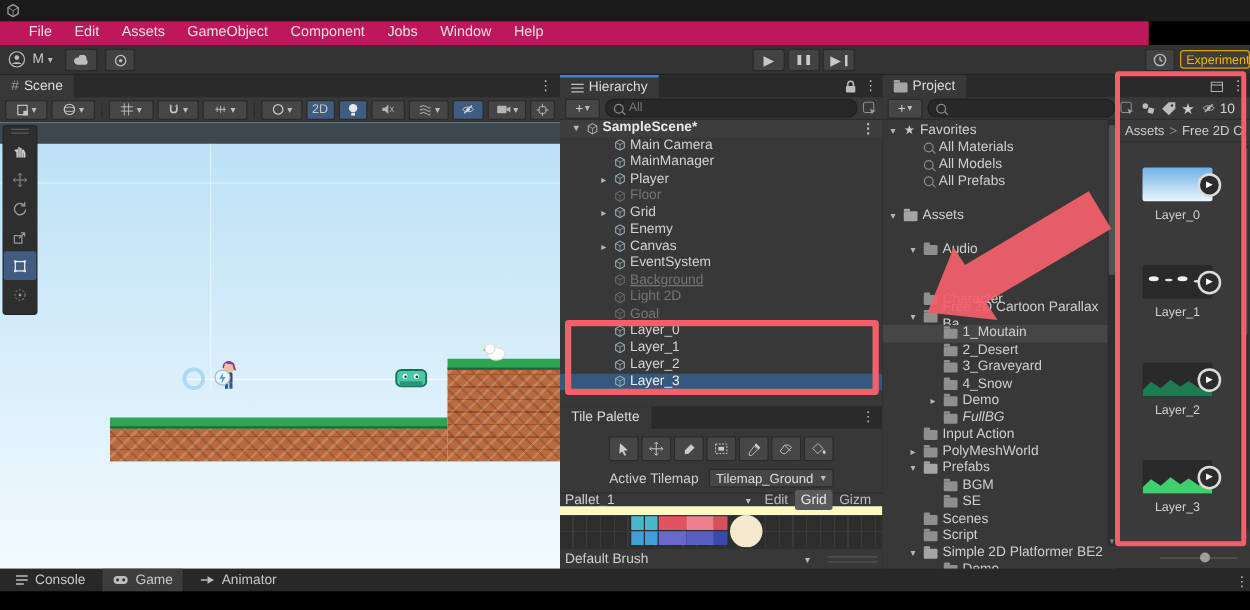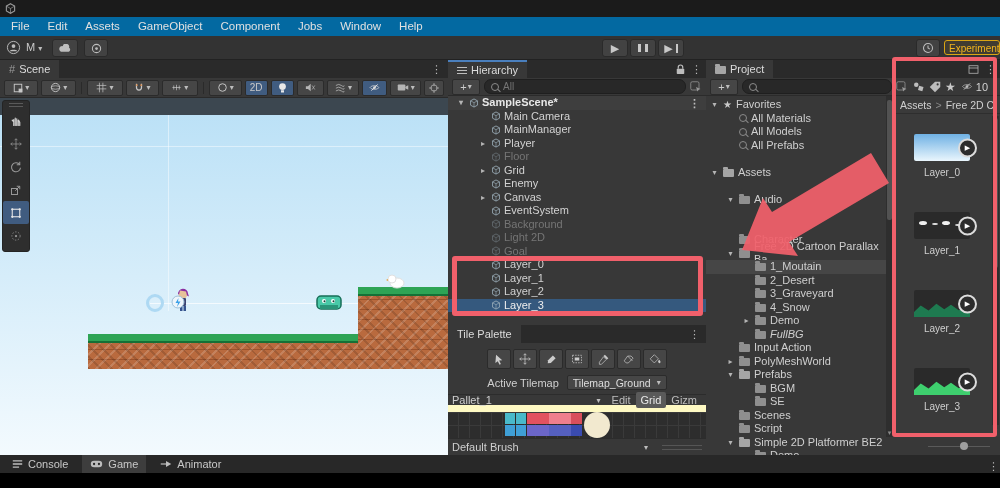--- a/index.html
+++ b/index.html
@@ -4,22 +4,22 @@
 <style>
   html,body{margin:0;padding:0;background:#000;}
   .app{position:relative;width:1000px;height:488px;background:#000;overflow:hidden;
        font-family:"Liberation Sans",sans-serif;font-size:11px;color:#d2d2d2;}
   .abs{position:absolute;}
   svg{display:block}
   
   .titlebar{position:absolute;left:0;top:0;width:1000px;height:17px;background:#1b1b1b;
     display:flex;align-items:center;gap:6px;padding-left:5px;box-sizing:border-box;
     font-size:10.5px;color:#cfcfcf;white-space:nowrap;}
-  .menubar{position:absolute;left:0;top:17px;width:1000px;height:19px;background:#0369a1;
-    display:flex;align-items:center;padding-left:2px;box-sizing:border-box;}
+  .menubar{position:absolute;left:0;top:17px;width:919px;height:19px;background:#be185d;
+    display:flex;align-items:center;padding-left:14px;box-sizing:border-box;}
   .menu-item{padding:0 9px;line-height:19px;font-size:11.5px;color:#e0e0e0;}
   .toolbar{position:absolute;left:0;top:36px;width:1000px;height:24px;background:#333;
     border-bottom:1px solid #222;box-sizing:border-box;}
   .tb-btn{position:absolute;top:3px;height:18px;background:#424242;border:1px solid #2a2a2a;
     border-radius:3px;display:flex;align-items:center;justify-content:center;gap:2px;
     box-sizing:border-box;color:#c8c8c8;}
   .pausebar{display:inline-block;width:3px;height:8px;background:#c8c8c8;margin:0 1px;}
   .stepbar{display:inline-block;width:2px;height:9px;background:#c8c8c8;margin-left:1px;}
   .exp-btn{position:absolute;left:944px;top:4px;width:56px;height:15px;border:1px solid #d9a514;
     border-radius:3px;color:#f0b41e;font-size:10px;line-height:15px;padding-left:4px;
@@ -493,21 +493,21 @@
     </div>
         <div class="h-row child" style="top: 108px;">
       <span class="arrow"></span>
       <svg width="10" height="10" viewBox="0 0 16 16">
             <path d="M8 1.5l5.5 3v7L8 14.5l-5.5-3v-7z" fill="none" stroke="#9fb2bd" stroke-width="1.3"></path>
             <path d="M2.5 4.5L8 7.5l5.5-3M8 7.5v7" stroke="#9fb2bd" fill="none"></path>
           </svg>
       <span class="lbl">EventSystem</span>
 
     </div>
-        <div class="h-row child dis" style="top: 121.5px;">
+        <div class="h-row child dis" style="top: 121.5px; text-decoration: underline;">
       <span class="arrow"></span>
       <svg width="10" height="10" viewBox="0 0 16 16">
             <path d="M8 1.5l5.5 3v7L8 14.5l-5.5-3v-7z" fill="none" stroke="#9fb2bd" stroke-width="1.3"></path>
             <path d="M2.5 4.5L8 7.5l5.5-3M8 7.5v7" stroke="#9fb2bd" fill="none"></path>
           </svg>
       <span class="lbl">Background</span>
 
     </div>
         <div class="h-row child dis" style="top: 135px;">
       <span class="arrow"></span>

